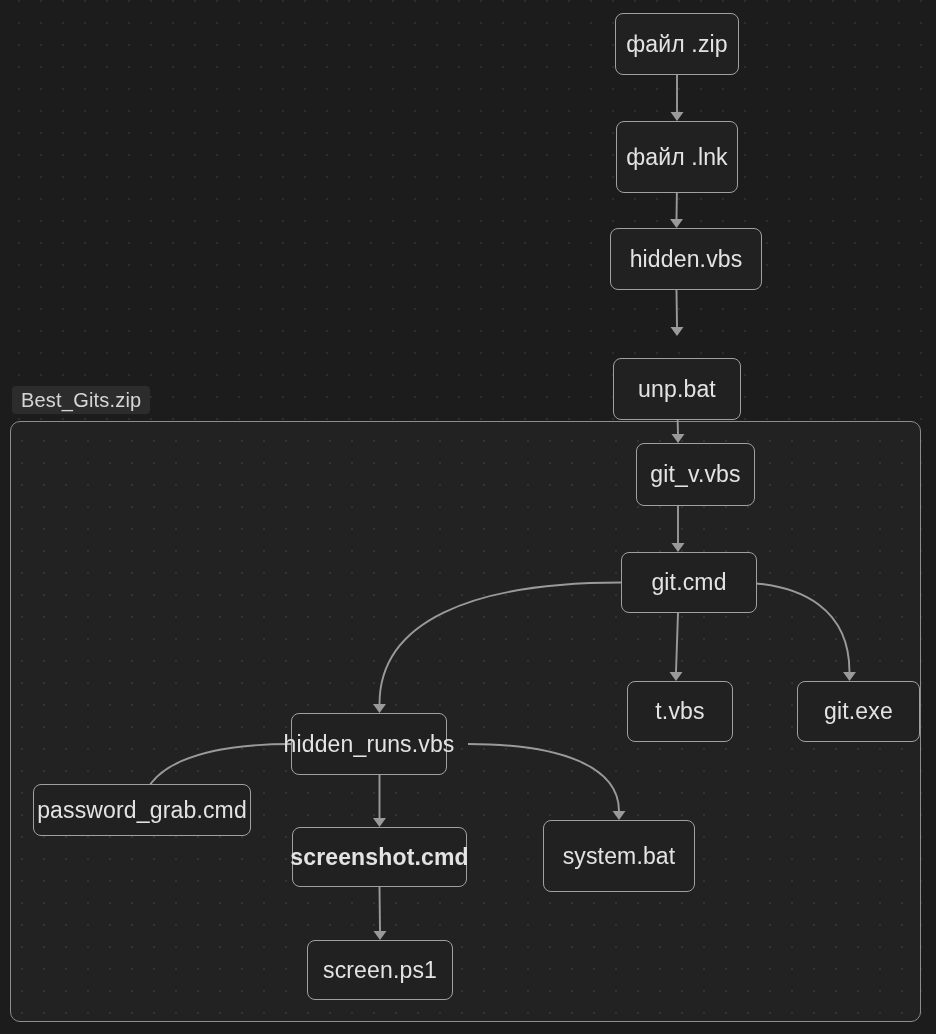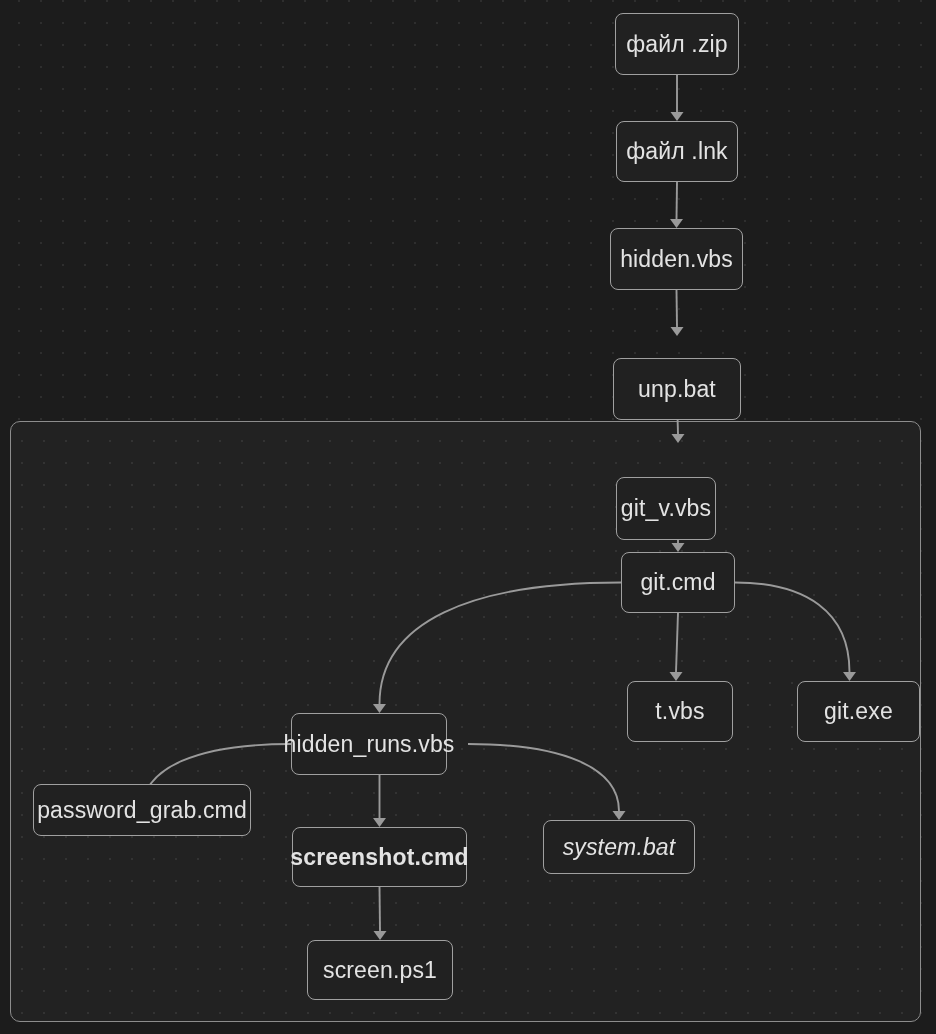--- a/index.html
+++ b/index.html
@@ -74,20 +74,21 @@
     white-space: nowrap;
     user-select: none;
   }
 </style>
 </head>
 <body>
 
 <div id="canvas">
 
   <div class="group-box" id="group-box" style="left: 10px; top: 421px; width: 911px; height: 601px;"></div>
+  <div class="group-label" id="group-label" style="left: 12px; top: 386px;">Best_Gits.zip</div>
 
   <svg id="edges" viewBox="0 0 936 1034">
       <path class="edge-path" d="M 677 75 L 677 112"></path>
       <polygon points="670.5,112 683.5,112 677,121" class="edge-head"></polygon>
       <path class="edge-path" d="M 677 182 L 676.5 219"></path>
       <polygon points="670,219 683,219 676.5,228" class="edge-head"></polygon>
       <path class="edge-path" d="M 676.5 290 L 677 327"></path>
       <polygon points="670.5,327 683.5,327 677,336" class="edge-head"></polygon>
       <path class="edge-path" d="M 677 398 L 678 434"></path>
       <polygon points="671.5,434 684.5,434 678,443" class="edge-head"></polygon>
@@ -106,51 +107,51 @@
       <path class="edge-path" d="M 468 744 C 561.62 744, 619 766.8, 619 811"></path>
       <polygon points="612.5,811 625.5,811 619,820" class="edge-head"></polygon>
       <path class="edge-path" d="M 379.5 887 L 380 931"></path>
       <polygon points="373.5,931 386.5,931 380,940" class="edge-head"></polygon>
     </svg>
 
   <div id="node-layer">
       <div class="node" style="left: 615px; top: 13px; width: 124px; height: 62px;">
         <span>файл .zip</span>
       </div>
-      <div class="node" style="left: 616px; top: 121px; width: 122px; height: 61px; text-align: right;">
+      <div class="node" style="left: 616px; top: 121px; width: 122px; height: 72px; text-align: right;">
         <span>файл .lnk</span>
       </div>
-      <div class="node" style="left: 610px; top: 228px; width: 133px; height: 62px;">
+      <div class="node" style="left: 610px; top: 228px; width: 152px; height: 62px;">
         <span>hidden.vbs</span>
       </div>
       <div class="node" style="left: 613px; top: 336px; width: 128px; height: 62px; margin-top: 22px;">
         <span>unp.bat</span>
       </div>
-      <div class="node" style="left: 616px; top: 443px; width: 100px; height: 63px; margin-top: 34px;">
+      <div class="node" style="left: 636px; top: 443px; width: 119px; height: 63px;">
         <span>git_v.vbs</span>
       </div>
-      <div class="node" style="left: 621px; top: 552px; width: 114px; height: 61px;">
+      <div class="node" style="left: 621px; top: 552px; width: 136px; height: 61px;">
         <span>git.cmd</span>
       </div>
       <div class="node" style="left: 627px; top: 681px; width: 106px; height: 61px;">
         <span>t.vbs</span>
       </div>
       <div class="node" style="left: 797px; top: 681px; width: 123px; height: 61px;">
         <span>git.exe</span>
       </div>
       <div class="node" style="left: 291px; top: 713px; width: 156px; height: 62px;">
         <span>hidden_runs.vbs</span>
       </div>
       <div class="node" style="left: 33px; top: 784px; width: 218px; height: 52px; justify-content: center;">
         <span>password_grab.cmd</span>
       </div>
       <div class="node" style="left: 292px; top: 827px; width: 175px; height: 60px; font-weight: bold;">
         <span>screenshot.cmd</span>
       </div>
-      <div class="node" style="left: 543px; top: 820px; width: 152px; height: 54px; font-style: italic;">
+      <div class="node" style="left: 543px; top: 820px; width: 152px; height: 72px;">
         <span>system.bat</span>
       </div>
       <div class="node" style="left: 307px; top: 940px; width: 146px; height: 60px;">
         <span>screen.ps1</span>
       </div>
     </div>
 
 </div>
 
 </body></html>

